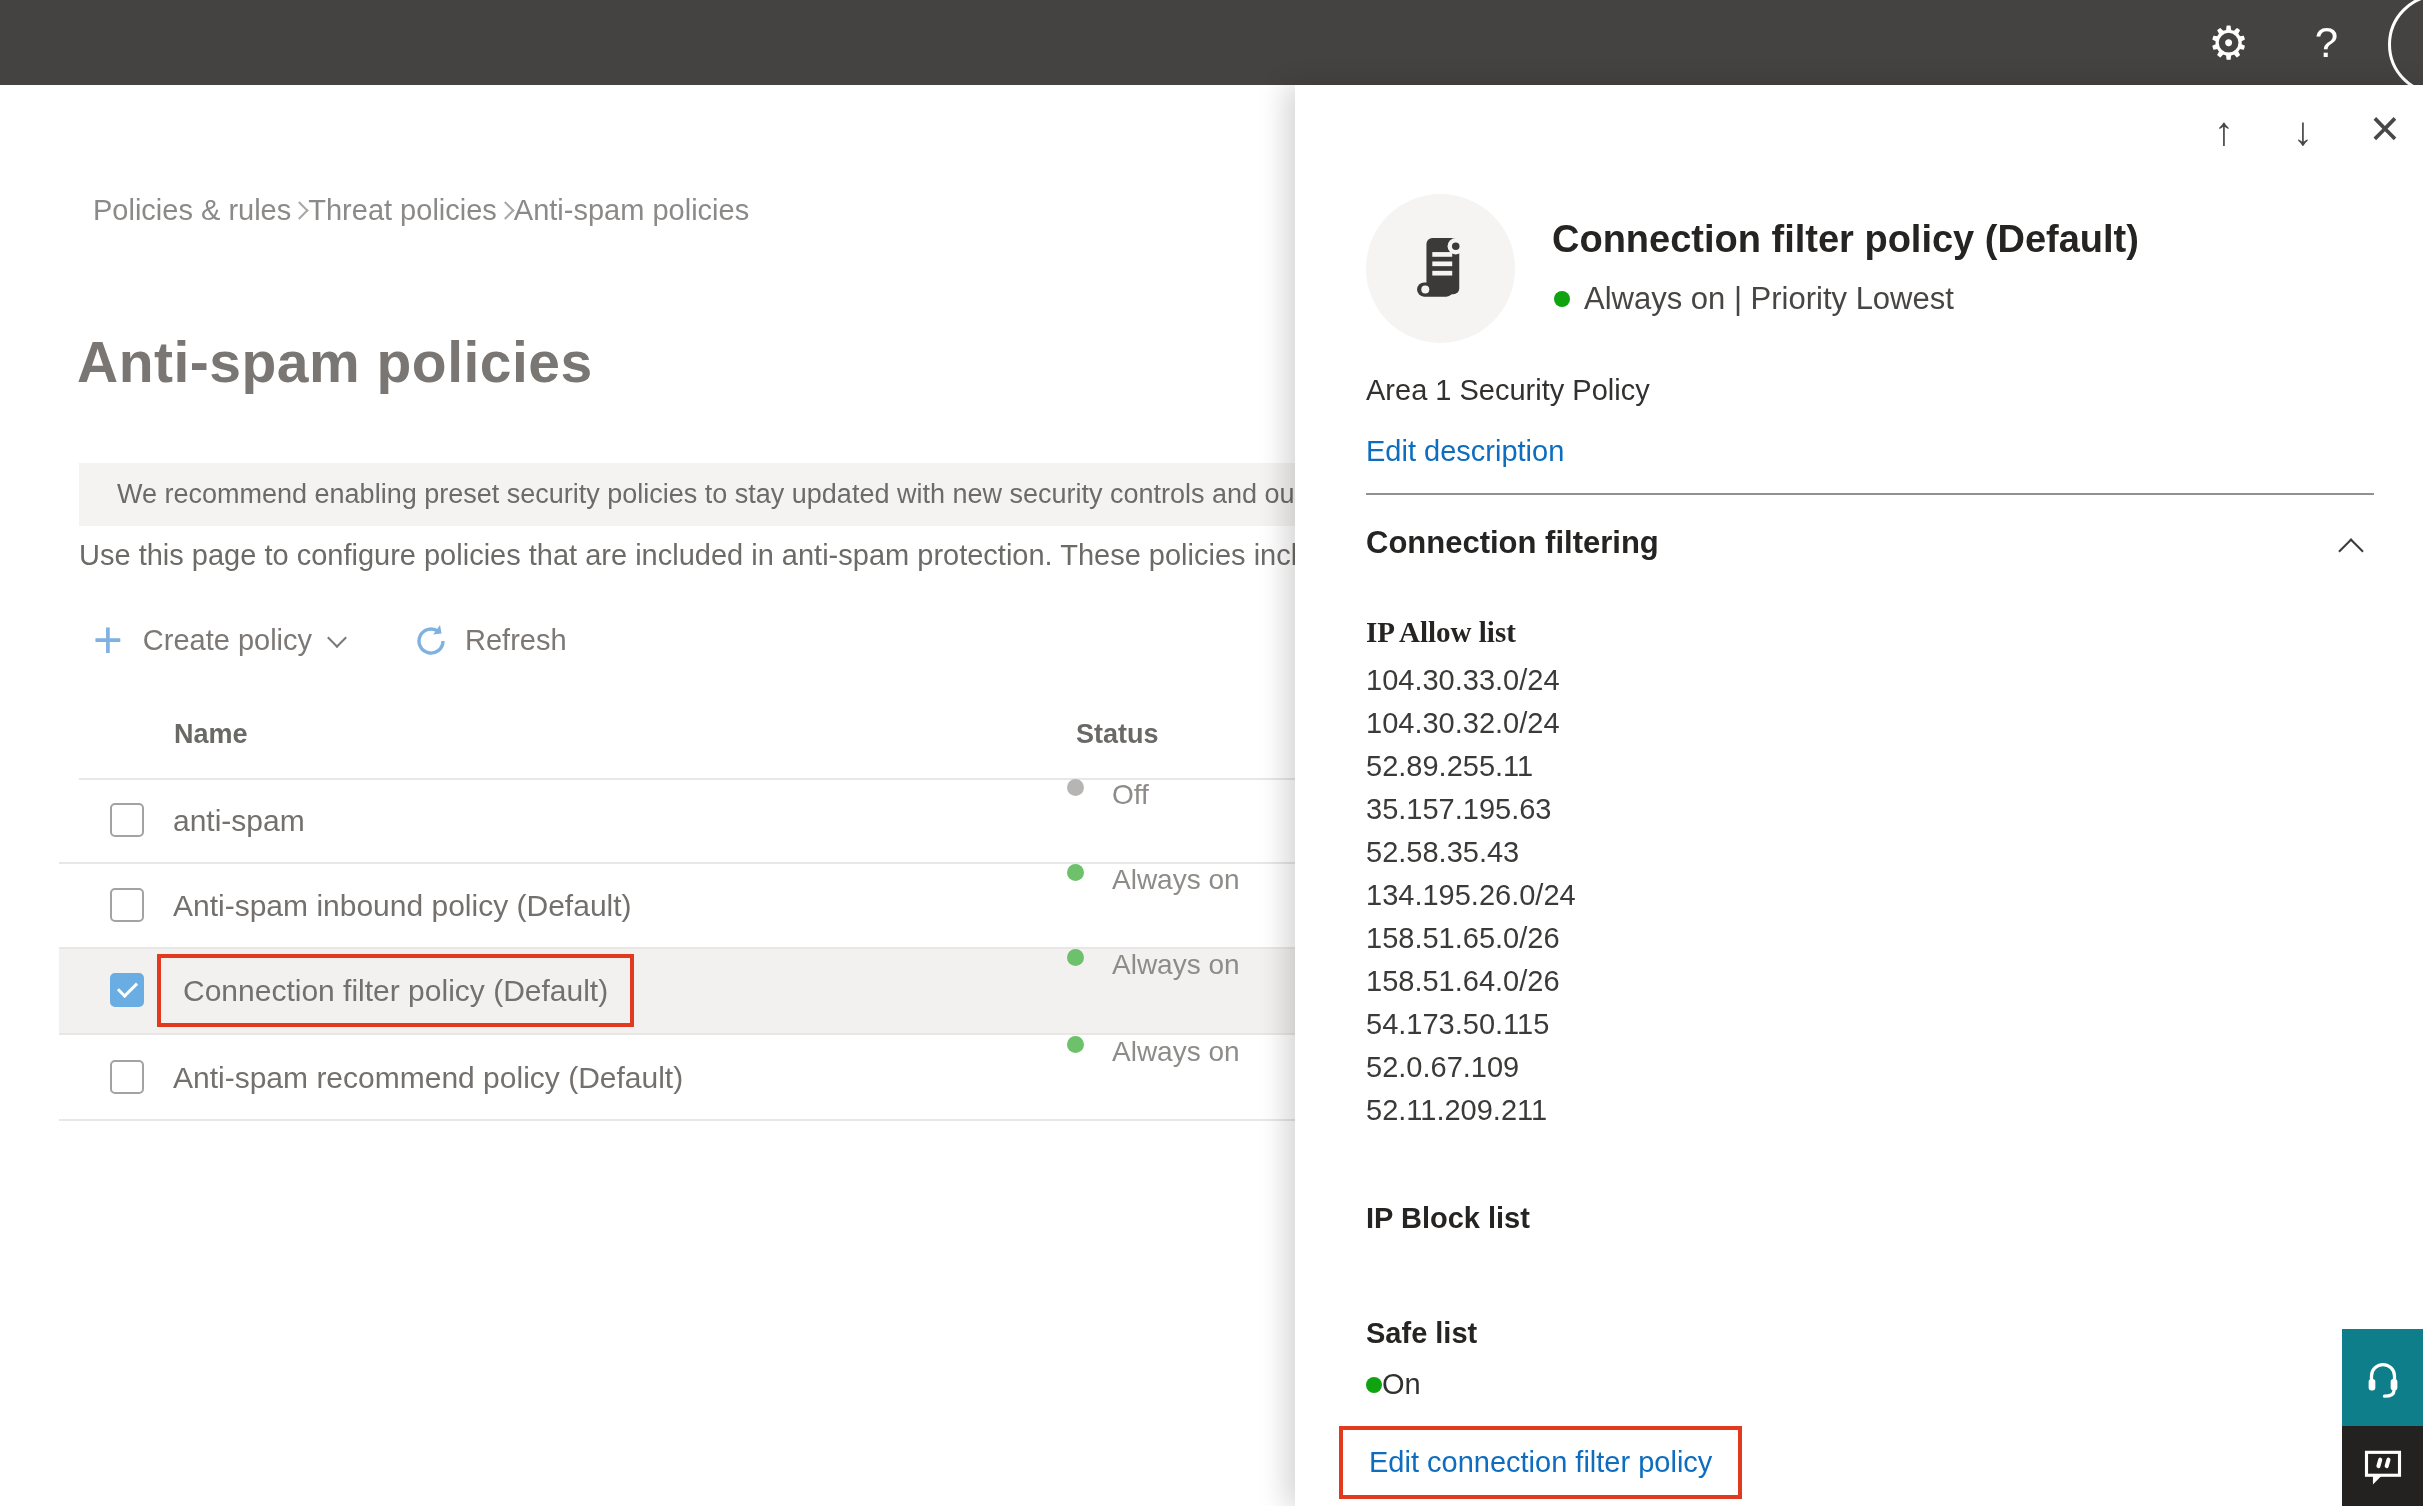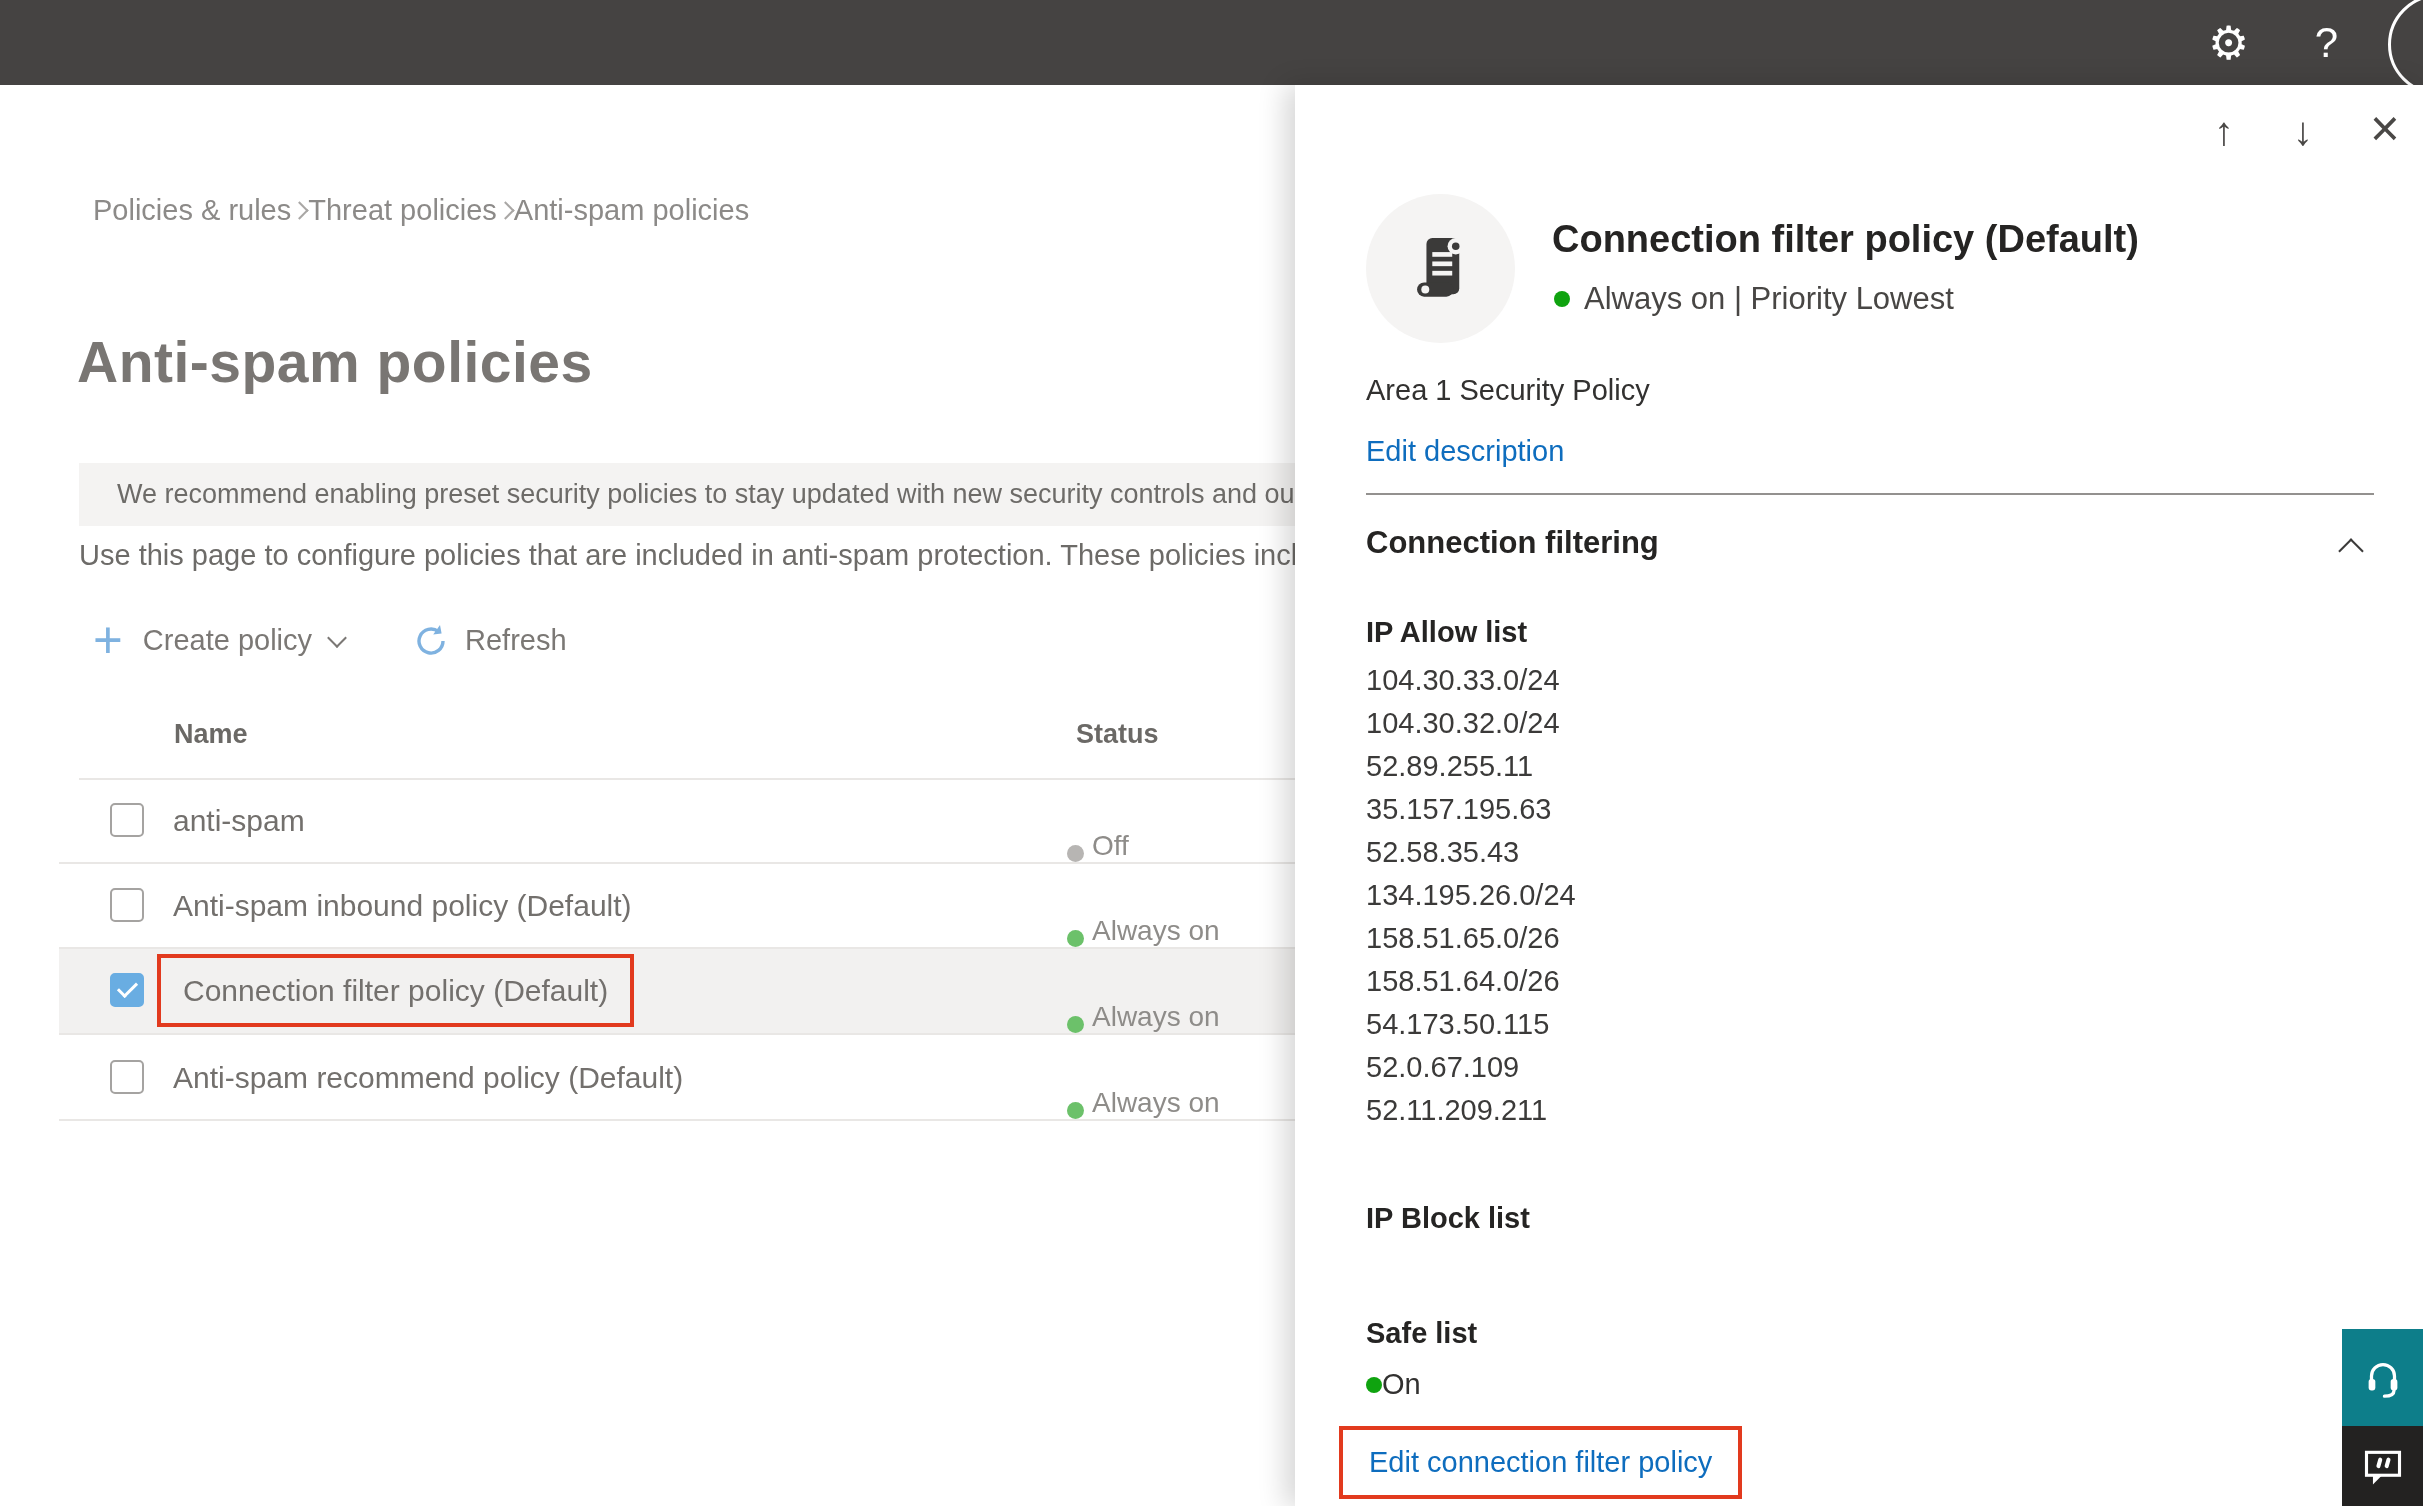--- a/index.html
+++ b/index.html
@@ -49,21 +49,21 @@
   .row.selected{background:#f2f1f0;}
   .row .cb{position:absolute;left:51px;top:24px;width:34px;height:34px;border:2px solid #a5a3a1;border-radius:5px;
            background:#fff;box-sizing:border-box;cursor:pointer;}
   .row.selected .cb{background:#69ade2;border-color:#69ade2;}
   .row.selected .cb::after{content:"";position:absolute;left:6px;top:7px;width:16px;height:8px;
            border-left:3px solid #fff;border-bottom:3px solid #fff;transform:rotate(-45deg);}
   .row .name{position:absolute;left:114px;top:0;height:100%;display:flex;align-items:center;
              font-size:30px;color:#73706d;cursor:pointer;}
   .row .namebox{position:absolute;left:98px;top:5px;height:73px;display:flex;align-items:center;
              padding:0 22px;border:4px solid #e23a1e;box-sizing:border-box;font-size:30px;color:#73706d;cursor:pointer;}
-  .row .status{position:absolute;left:1008px;top:0;height:100%;display:flex;align-items:flex-end;gap:8px;
+  .row .status{position:absolute;left:1008px;top:0;height:100%;display:flex;align-items:flex-start;gap:28px;
              font-size:28px;color:#8e8c89;}
   .dot{width:17px;height:17px;border-radius:50%;flex:0 0 auto;}
   .dot.off{background:#b7b5b3;}
   .dot.on{background:#6cc16a;}
 
   
   .panel{position:absolute;left:1295px;top:85px;width:1129px;height:1422px;background:#ffffff;
          box-shadow:-10px 0 26px rgba(0,0,0,0.16);}
   .pnav{position:absolute;top:26px;font-size:40px;color:#4a4846;cursor:pointer;line-height:1;}
   .pnav.up{left:919px;}
@@ -80,21 +80,21 @@
   .p-desc{position:absolute;left:71px;top:289px;font-size:29px;color:#323130;}
   .p-link{font-size:29px;color:#0e6dbe;cursor:pointer;}
   .p-editdesc{position:absolute;left:71px;top:350px;}
   .p-divider{position:absolute;left:71px;top:408px;width:1008px;height:2px;background:#93918f;}
 
   .p-section{position:absolute;left:71px;top:440px;font-size:31px;font-weight:bold;color:#252423;cursor:pointer;}
   .p-chevup{position:absolute;left:1047px;top:457px;width:16px;height:16px;border-right:2.5px solid #3b3a39;
             border-bottom:2.5px solid #3b3a39;transform:rotate(225deg);cursor:pointer;}
 
   .p-h{font-size:29px;font-weight:bold;color:#252423;position:absolute;left:71px;}
-  .p-ipallow-h{top:531px;}
+  .p-ipallow-h{top:531px;font-family:Liberation Serif, serif;}
   .p-iplist{position:absolute;left:71px;top:574px;font-size:29px;color:#3b3a39;line-height:43px;}
   .p-ipblock-h{top:1117px;}
   .p-safelist-h{top:1232px;}
   .p-safestatus{position:absolute;left:71px;top:1283px;display:flex;align-items:center;
             font-size:29px;color:#323130;}
   .p-editbox{position:absolute;left:44px;top:1341px;height:73px;border:4px solid #e23a1e;box-sizing:border-box;
             display:flex;align-items:center;padding:0 26px;}
 
   
   .fab{position:absolute;left:2342px;width:81px;display:flex;align-items:center;justify-content:center;cursor:pointer;}

